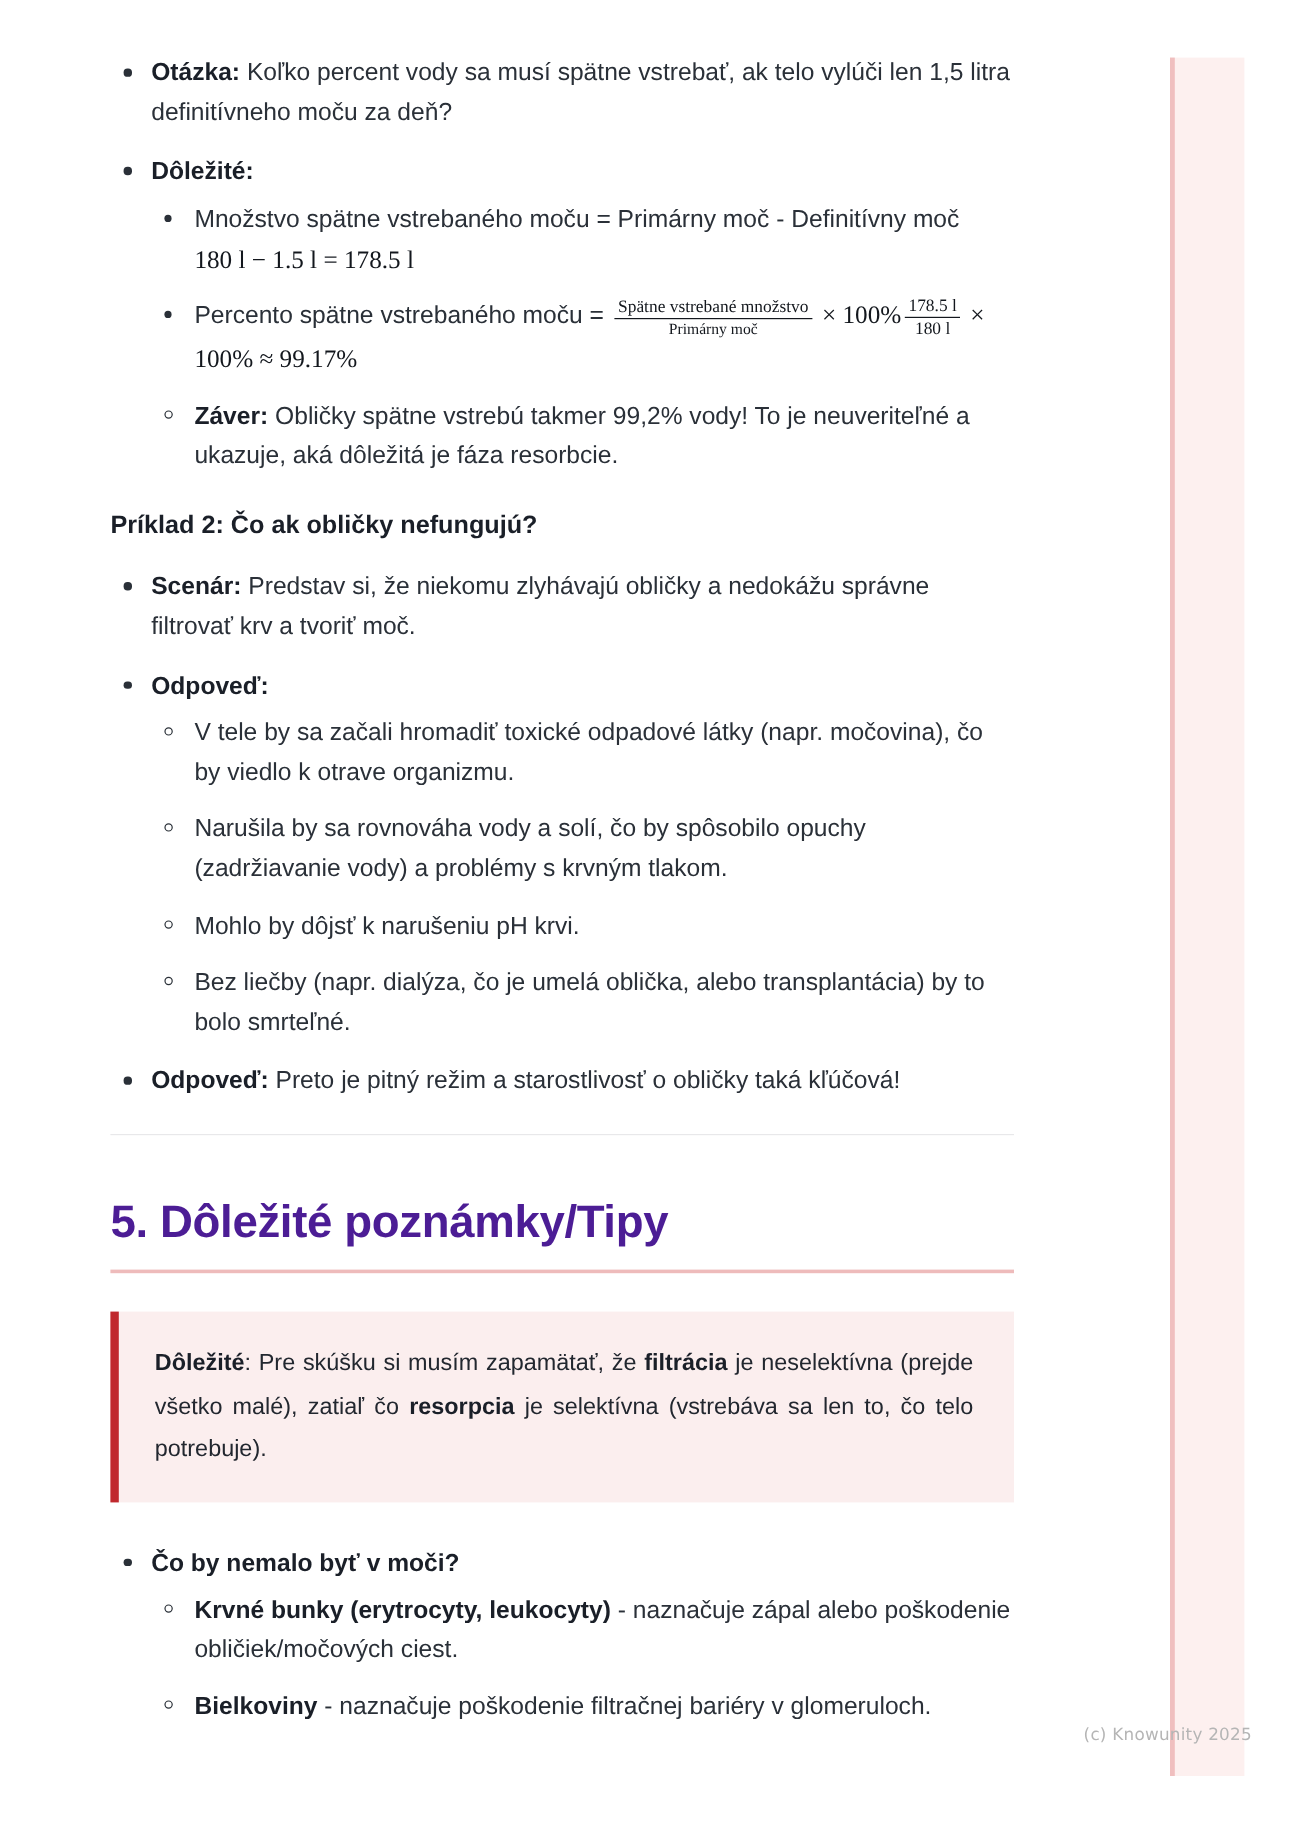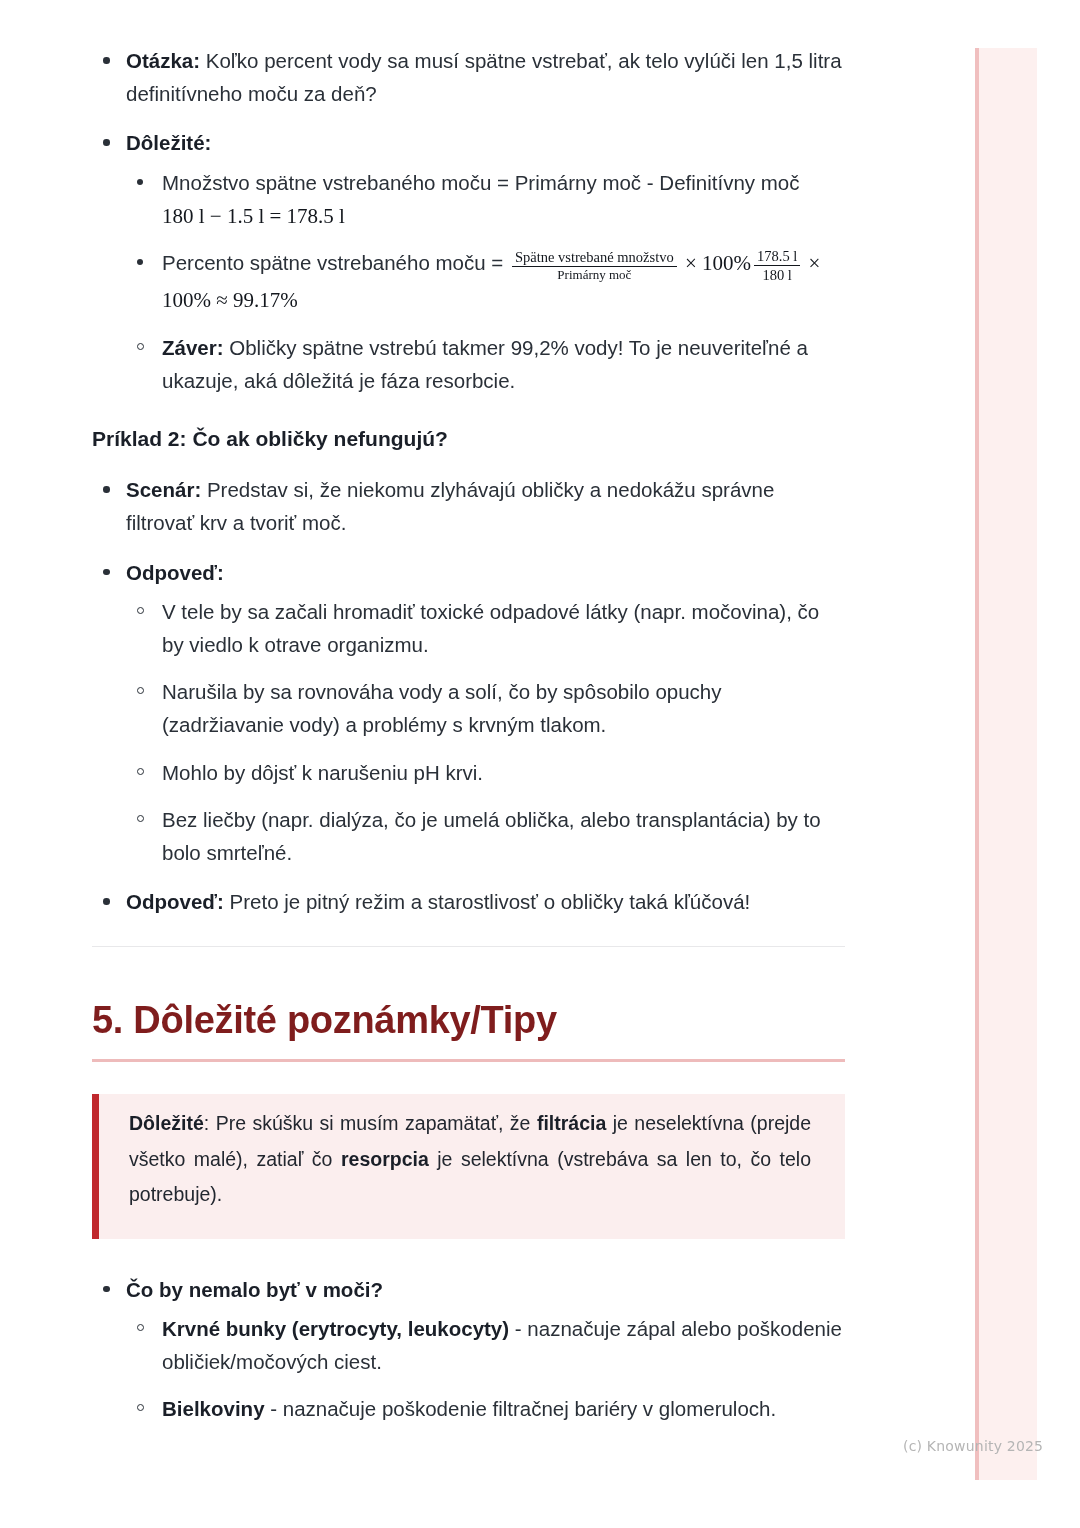--- a/index.html
+++ b/index.html
@@ -150,21 +150,21 @@
 
   
   .hr-gray {
     border: 0;
     border-top: 1.5px solid #e8e8ea;
     margin: 28px 0 0 0;
   }
   .section-title {
     font-size: 38px;
     font-weight: bold;
-    color: #7f1d1d;
+    color: #4c1d95;
     letter-spacing: -0.3px;
     margin: 52px 0 16px 0;
     line-height: 1.15;
   }
   .hr-red {
     border: 0;
     border-top: 3px solid #eebbbb;
     margin: 0 0 32px 0;
   }
 
@@ -172,21 +172,21 @@
     font-size: 21px;
     font-weight: bold;
     color: #1a1f28;
     margin: 30px 0 22px 0;
   }
 
   
   .callout {
     background: #fbeeee;
     border-left: 7px solid #c0282d;
-    padding: 12px 34px 26px 30px;
+    padding: 26px 34px 26px 30px;
     margin: 0 0 34px 0;
     font-size: 19.5px;
     line-height: 1.82;
     color: #22272f;
     text-align: justify;
   }
 
   .watermark {
     position: absolute;
     left: 888px;

